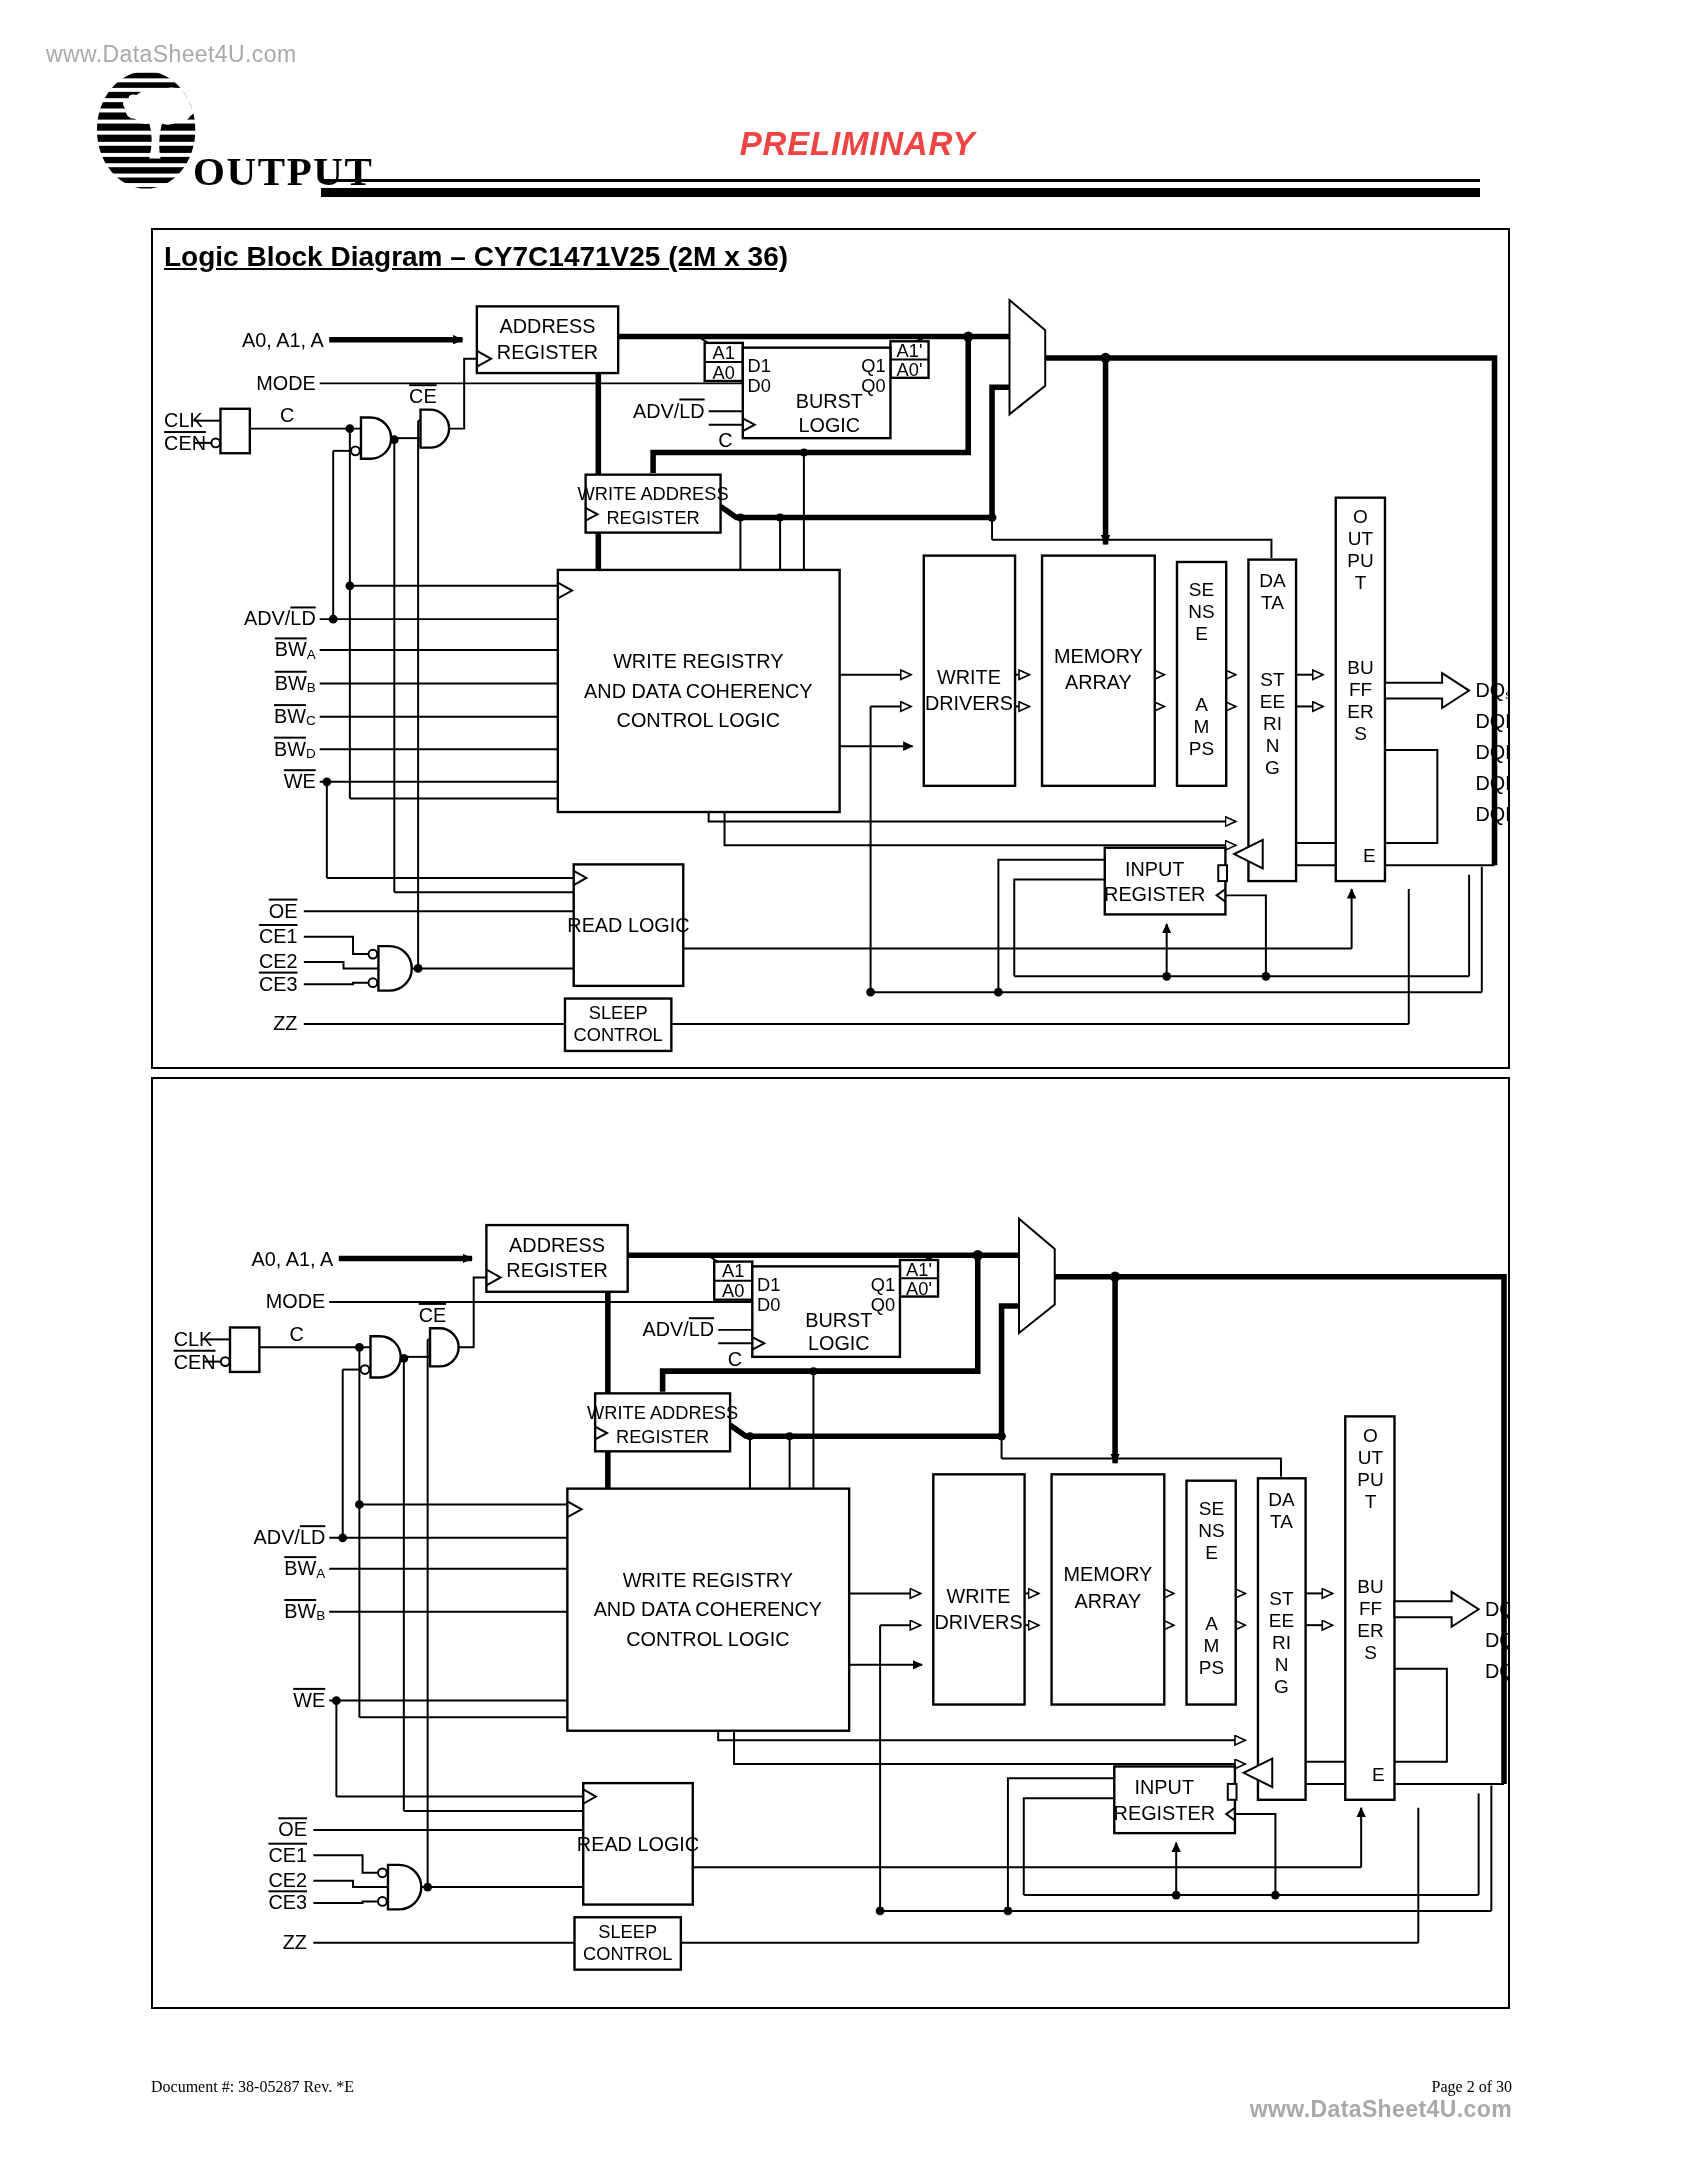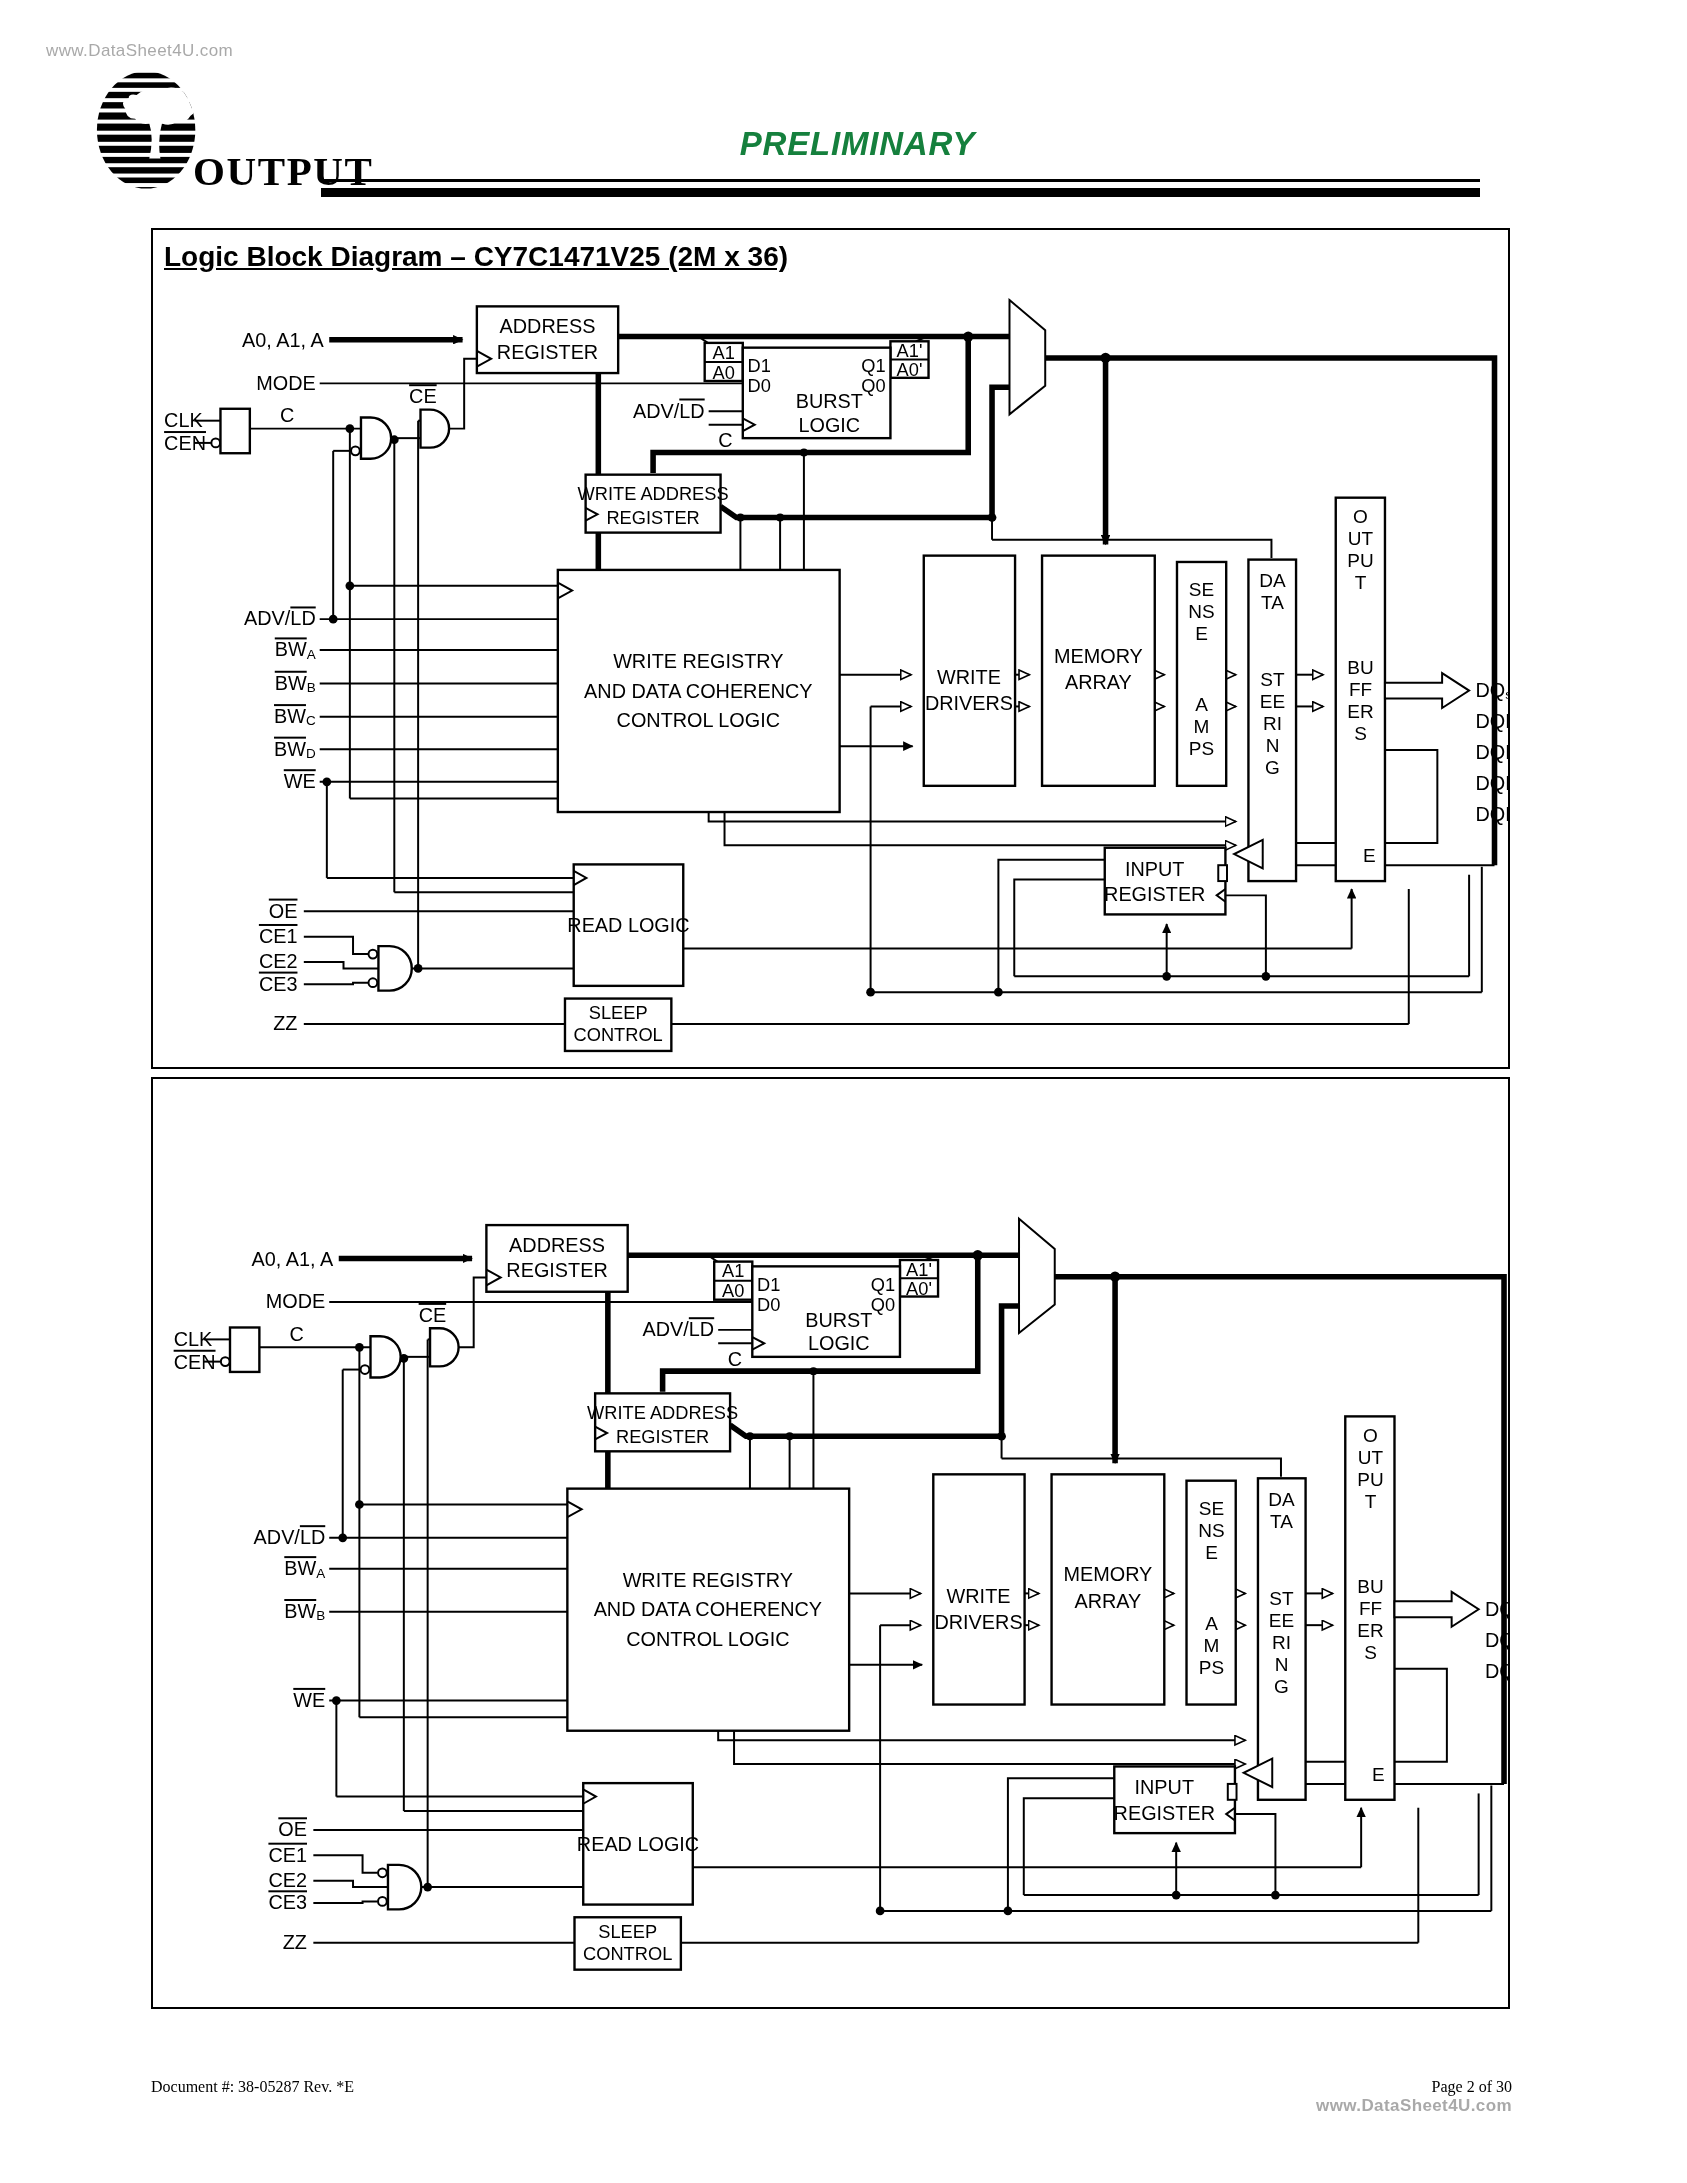--- a/index.html
+++ b/index.html
@@ -1,21 +1,21 @@
 <!DOCTYPE html>
 <html style="font-size:12.7px"><head>
 <meta charset="utf-8">
 <style>
   html,body{margin:0;padding:0;background:#888;}
   #page{position:relative;width:1687px;height:2183px;background:#fff;
         font-family:"Liberation Sans",sans-serif;color:#000;overflow:hidden;}
   .abs{position:absolute;}
-  .wm{color:#a9a9a9;font-size:17px;letter-spacing:0.4px;}
+  .wm{color:#a9a9a9;font-size:23px;letter-spacing:0.4px;}
   .parts{font-size:34px;font-weight:bold;line-height:43px;text-align:right;letter-spacing:0;}
-  .prelim{color:#15803d;font-size:33px;font-weight:bold;font-style:italic;letter-spacing:0.8px;}
+  .prelim{color:#ef4444;font-size:33px;font-weight:bold;font-style:italic;letter-spacing:0.8px;}
   .brand{font-family:"Liberation Serif",serif;font-size:41px;font-weight:bold;letter-spacing:1.6px;}
   .rule-thin{position:absolute;height:3.2px;background:#000;}
   .rule-thick{position:absolute;height:8.7px;background:#000;}
   .panel{position:absolute;border:2.4px solid #000;background:#fff;}
   .ptitle{position:absolute;font-size:28px;font-weight:bold;letter-spacing:0;text-decoration:underline;}
   .footer{font-size:16px;font-family:Liberation Serif, serif;}
   .vw{position:absolute;width:27px;font-size:19px;line-height:22px;text-align:center;
       word-break:break-all;}
   .en{position:absolute;font-size:19px;}
   svg{position:absolute;left:0;top:0;}

